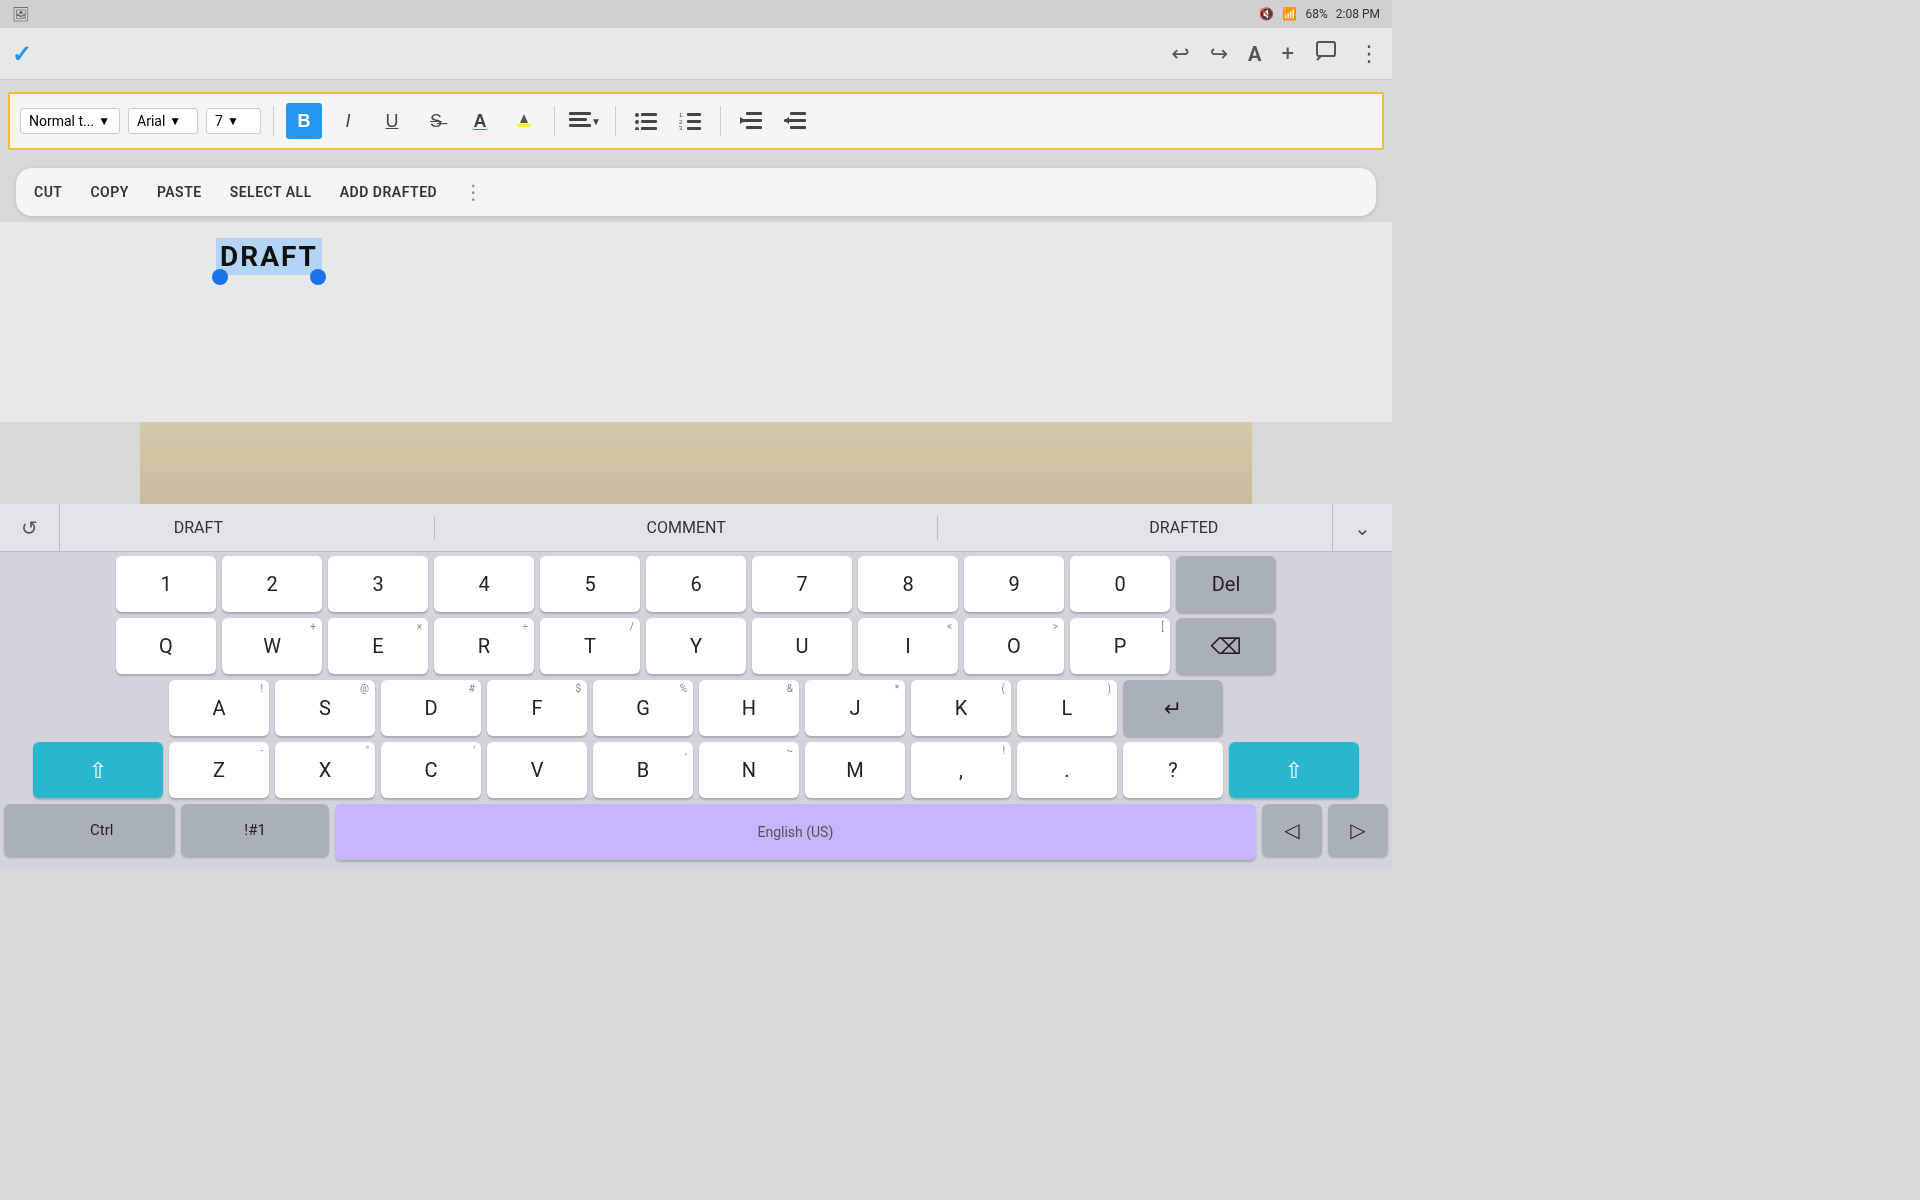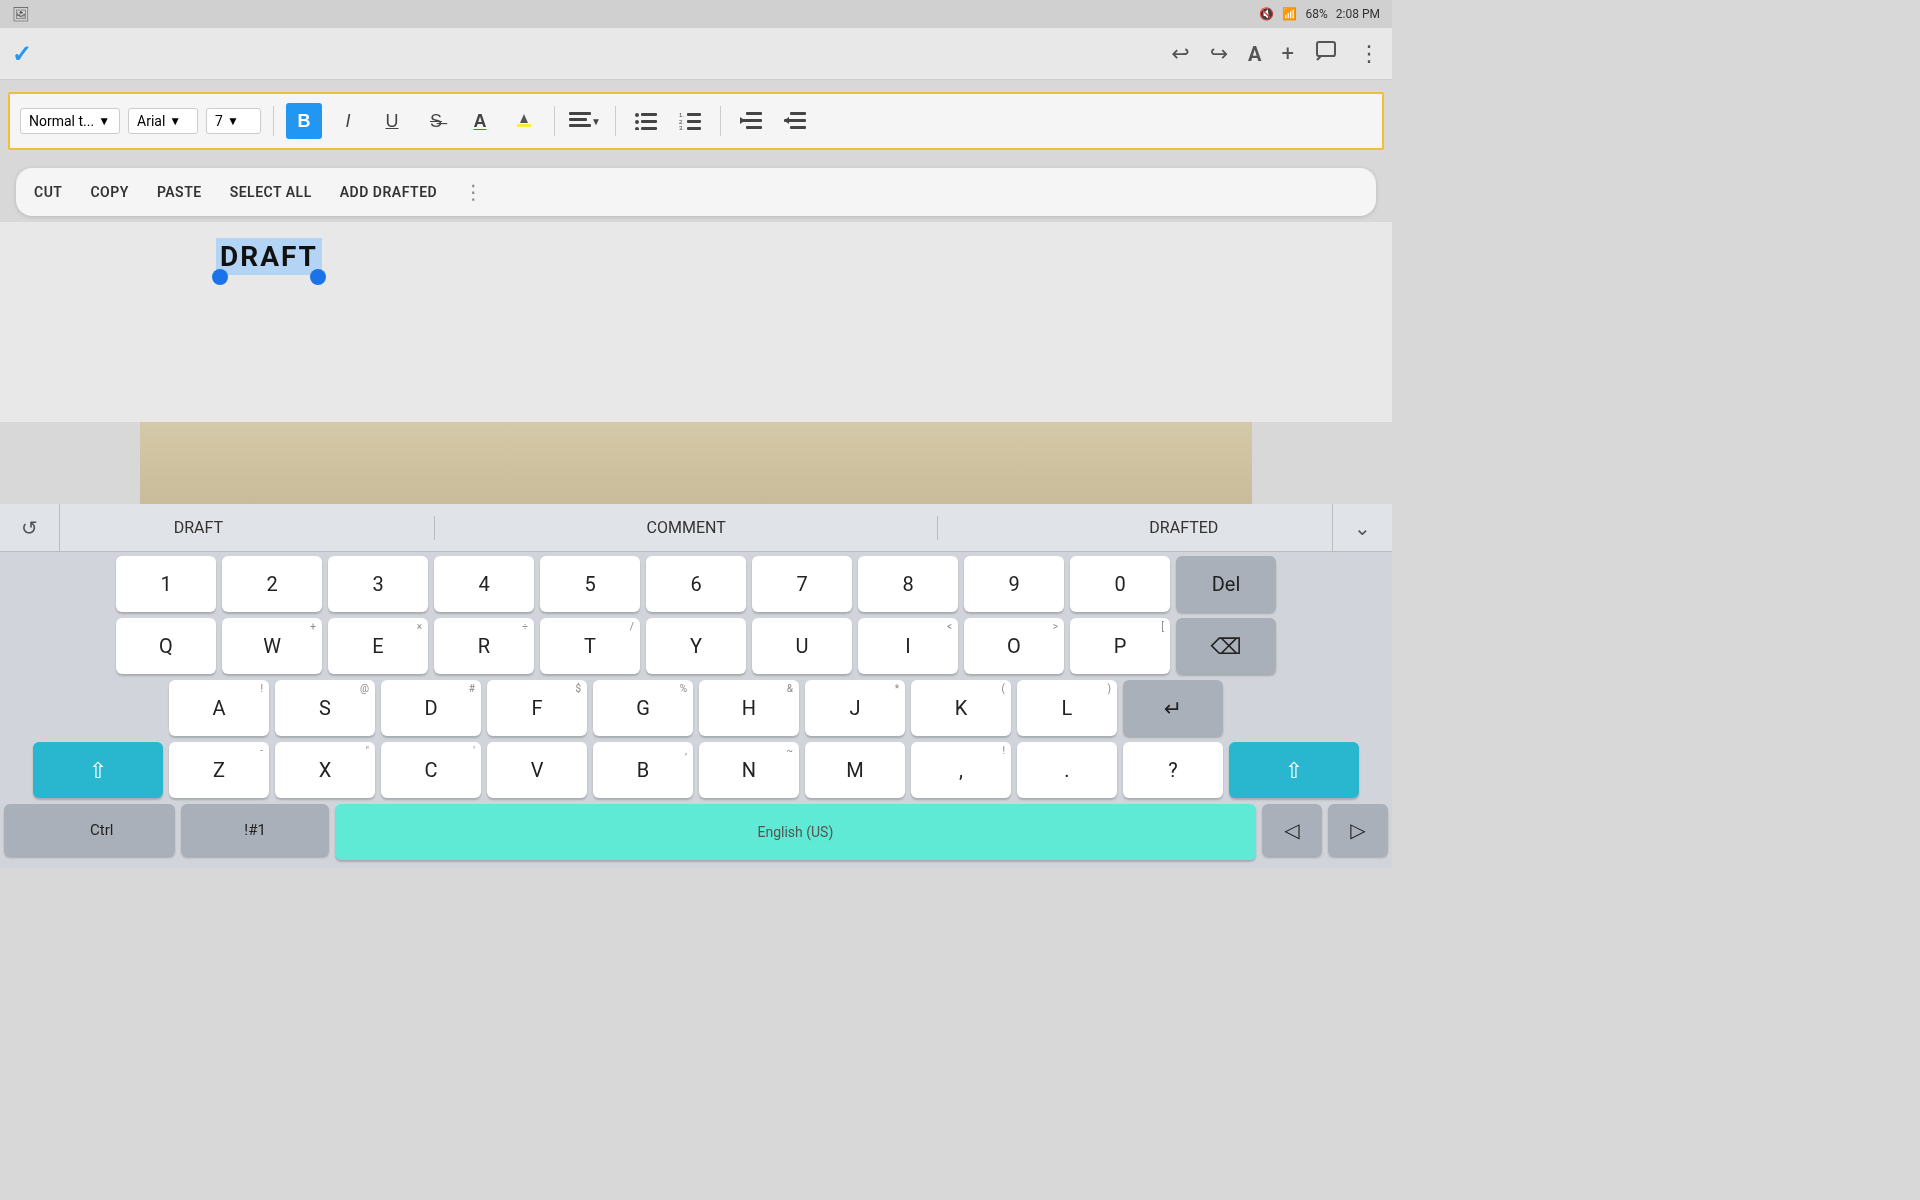--- a/index.html
+++ b/index.html
@@ -319,21 +319,21 @@
       right: 6px;
       font-size: 10px;
       color: #888;
     }
     .key-main {
       font-size: 20px;
       line-height: 1;
     }
     .spacebar {
       flex: 5;
-      background: #5eead4;
+      background: #c4b5fd;
       border-radius: 6px;
       height: 56px;
       display: flex;
       align-items: center;
       justify-content: center;
       font-size: 14px;
       color: #555;
       cursor: pointer;
       box-shadow: 0 2px 2px rgba(0,0,0,0.2);
     }

